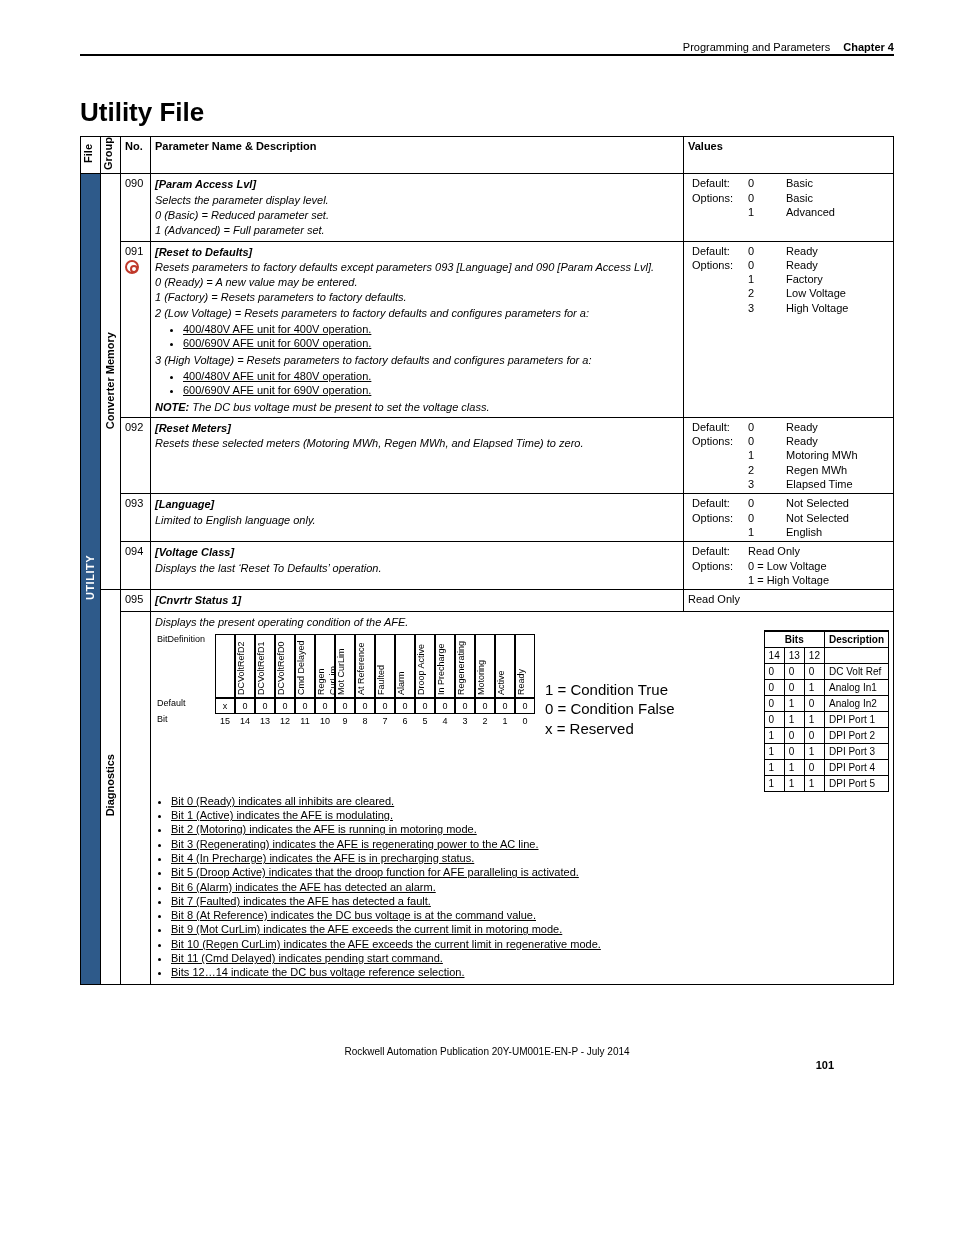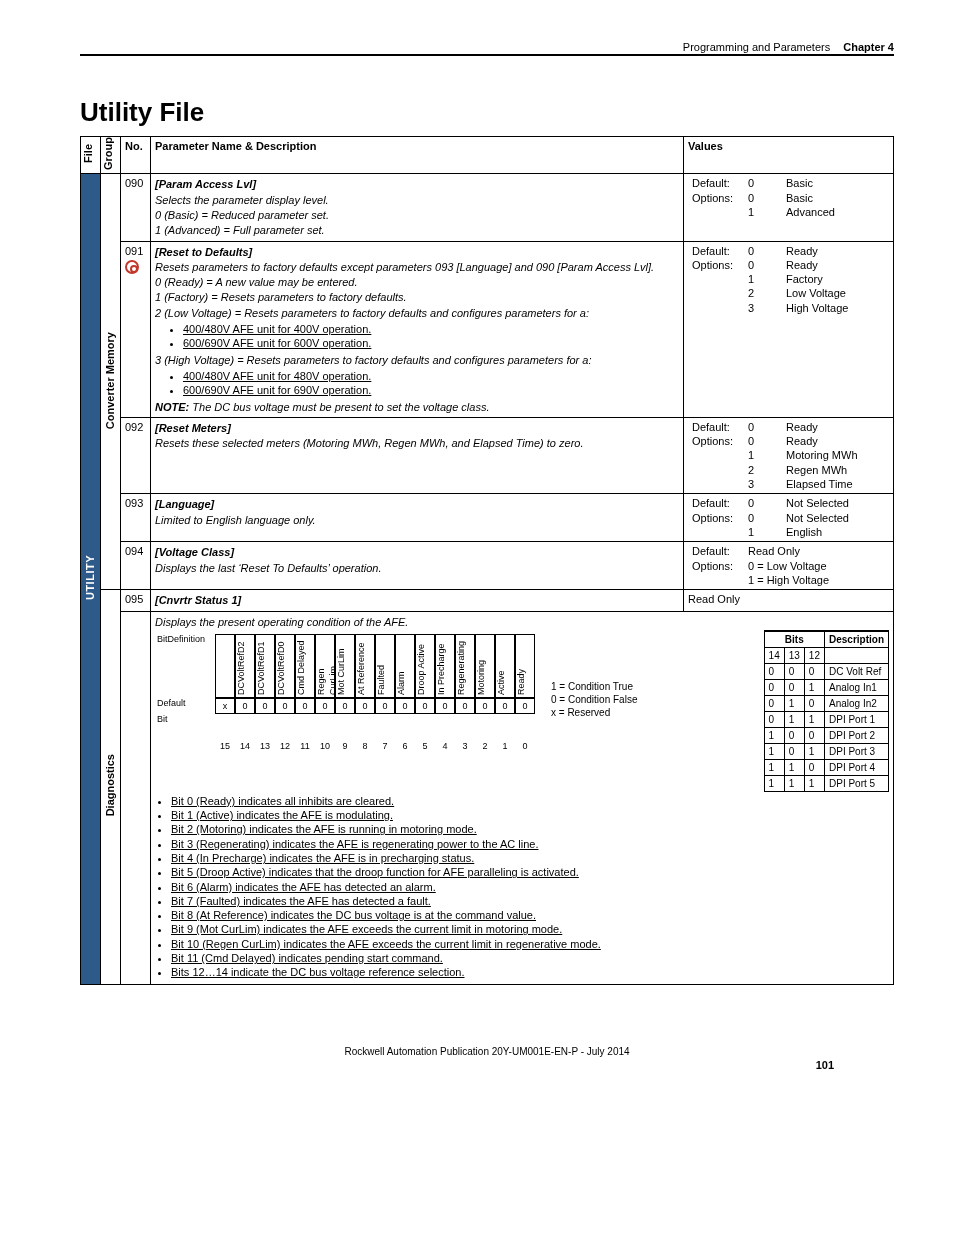--- a/index.html
+++ b/index.html
@@ -97,22 +97,22 @@
   .vals td { border: none; padding: 0 4px; vertical-align: top; }
   .vals td.l { width: 56px; }
   .vals td.c { width: 38px; text-align: left; }
   .vals td.r { }
 
   
   .bitdiag { display: inline-grid; grid-template-columns: 60px repeat(16, 20px); font-size: 9px; margin: 4px 0; }
   .bitdiag .lbl { padding: 0 2px; text-align: left; display:flex; align-items:flex-start; }
   .bitdiag .btop { border: 1px solid #000; height: 64px; writing-mode: vertical-rl; transform: rotate(180deg); padding: 2px 0; text-align: left; font-size: 9px; }
   .bitdiag .bcell { border: 1px solid #000; text-align:center; height:16px; line-height:14px; }
-  .bitdiag .bnum  { text-align:center; height:16px; line-height:14px;margin-top:25px; }
-  .bitlegend { display:inline-block; vertical-align:top; font-size:10px; margin-left:16px; margin-top:50px; }
+  .bitdiag .bnum  { text-align:center; height:16px; line-height:14px; }
+  .bitlegend { display:inline-block; vertical-align:top; font-size:15px; margin-left:10px; margin-top:50px; }
   .bitexplain ul { margin-left: 16px; }
 
   
   .bitsdesc { border-collapse: collapse; font-size: 10px; margin-left: auto; border-radius: 30px; }
   .bitsdesc th, .bitsdesc td { border: 1px solid #000; padding: 1px 4px; text-align: left; }
   .bitsdesc th { border-top: 2px solid #000;}
   .bitsdesc .bh { text-align: center; }
 
   .footer { margin-top: 60px; text-align: center; font-size: 10px; }
   .pageno { position: absolute; right: 60px; font-weight: bold; font-size: 11px; }

